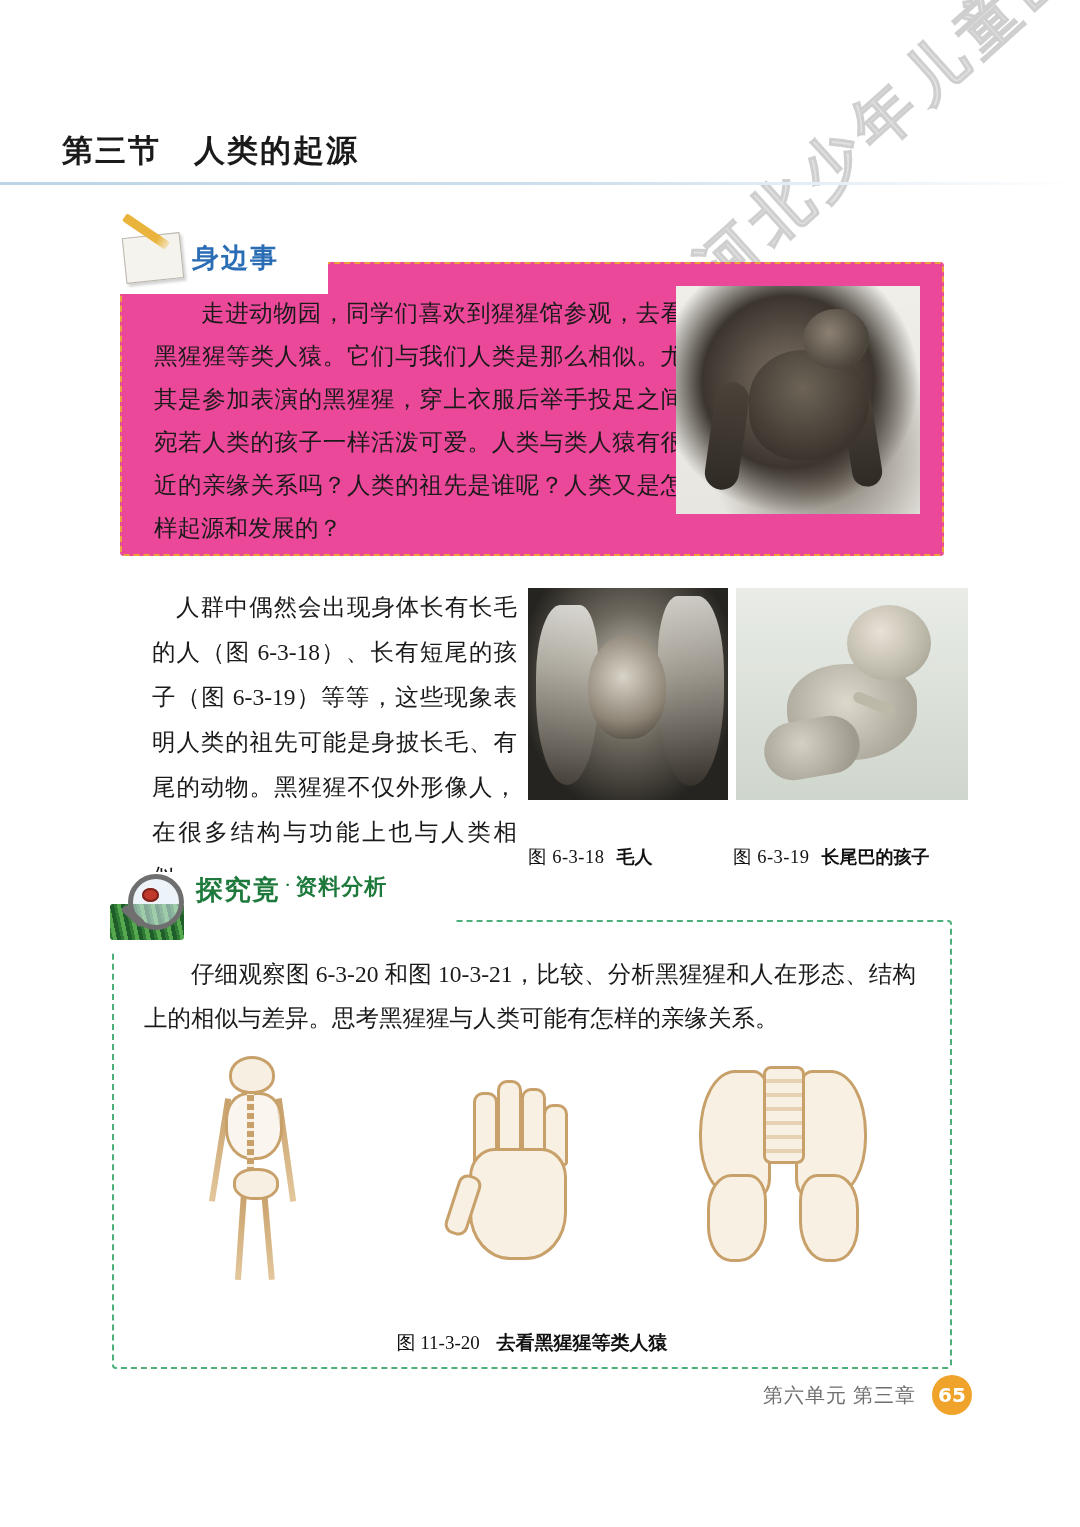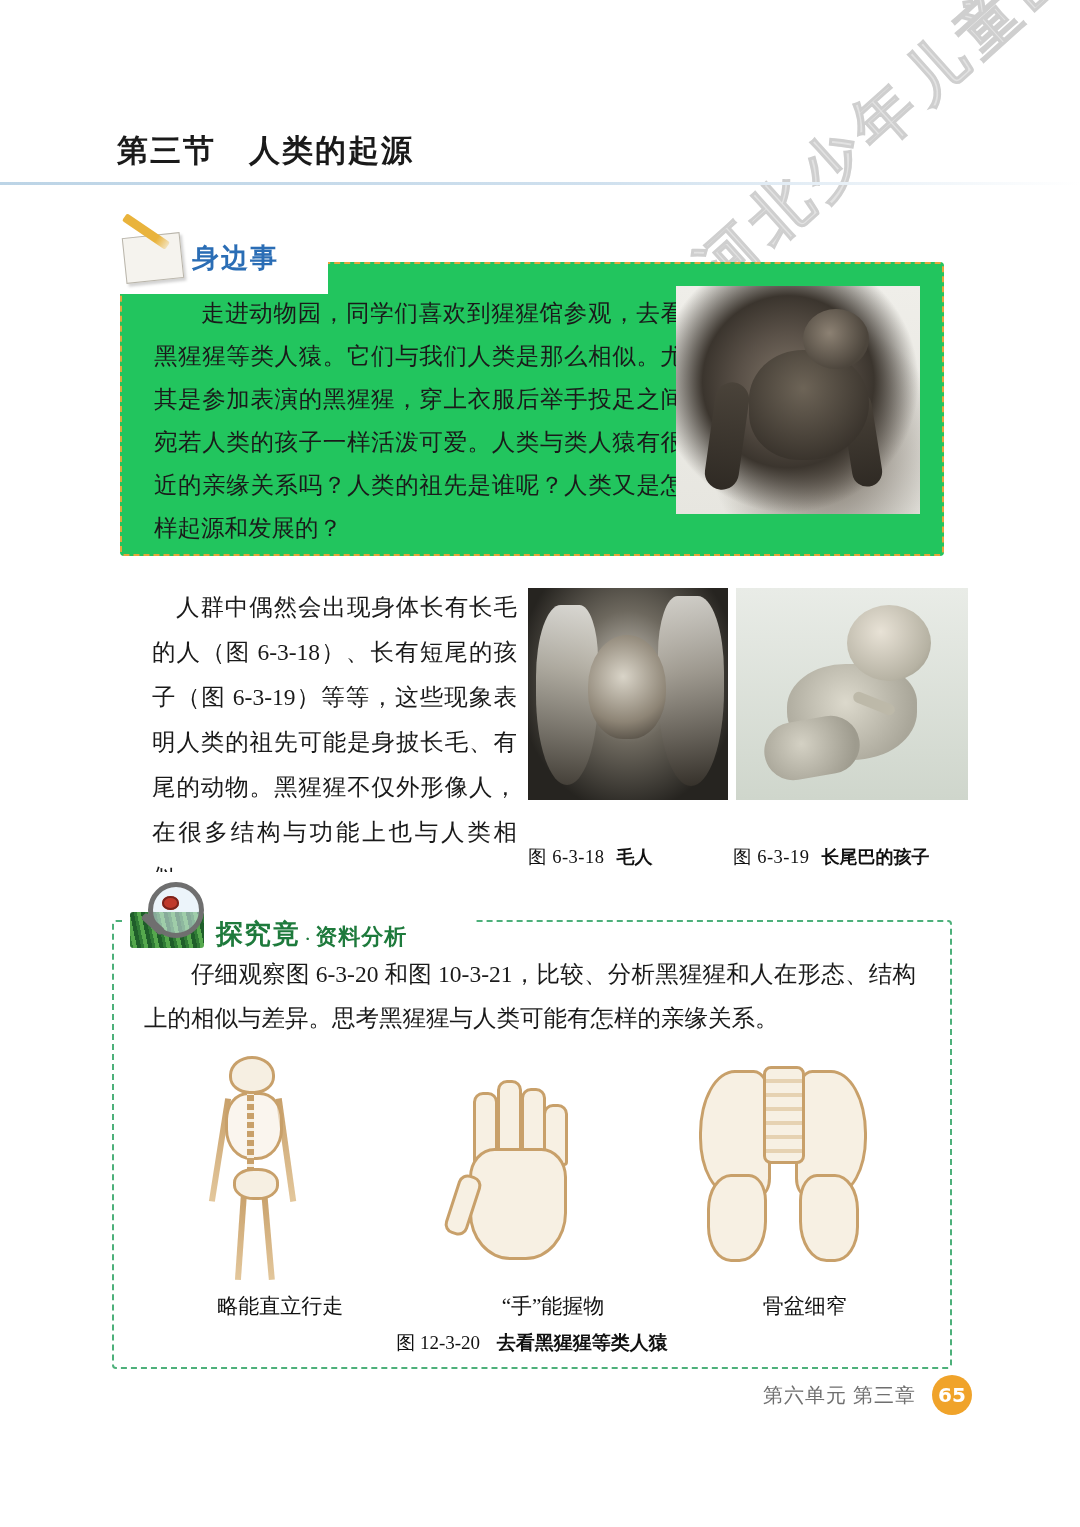--- a/index.html
+++ b/index.html
@@ -36,21 +36,21 @@
   }
 
   
   .section-title-wrap {
     position: absolute;
     left: 0;
     top: 130px;
     width: 100%;
   }
   .section-title {
-    margin-left: 117px;
+    margin-left: 62px;
     font-size: 31px;
     font-weight: bold;
     font-family: "DejaVu Sans", sans-serif;
     color: #1a1a1a;
     letter-spacing: 2px;
   }
   .title-rule {
     margin-top: 10px;
     height: 3px;
     width: 100%;
@@ -59,21 +59,21 @@
 
   
   .box-shenbianshi {
     position: absolute;
     left: 120px;
     top: 262px;
     width: 820px;
     height: 290px;
     border: 2px dashed #e8a33d;
     border-radius: 4px;
-    background: #22c55e;
+    background: #ec4899;
   }
   .badge-shenbianshi {
     position: absolute;
     left: 118px;
     top: 222px;
     width: 210px;
     height: 72px;
     background: #ffffff;
     display: flex;
     align-items: center;
@@ -300,27 +300,27 @@
     left: 112px;
     top: 920px;
     width: 836px;
     height: 445px;
     border: 2px dashed #4db07a;
     border-radius: 4px;
     background: #ffffff;
   }
   .badge-tanjiu {
     position: absolute;
-    left: 124px;
+    left: 104px;
     top: 872px;
     width: 350px;
     height: 80px;
     background: #ffffff;
     display: flex;
-    align-items: flex-end;
+    align-items: flex-start;
   }
   .badge-icon-glass {
     position: relative;
     width: 92px;
     height: 72px;
     flex: none;
   }
   .badge-icon-glass .grass {
     position: absolute;
     left: 6px;
@@ -610,28 +610,23 @@
     </div>
     <div class="fig fig-pelvis">
       <div class="wingL"></div>
         <div class="wingR"></div>
       <div class="sacrum"></div>
       <div class="hipL"></div>
         <div class="hipR"></div>
     </div>
   </div>
 
-  <div class="fig-labels">
-    <span>略能直立行走</span>
-    <span>“手”能握物</span>
-    <span>骨盆细窄</span>
-  </div>
 
   <div class="fig-caption">
-    <span class="num">图 12-3-20</span>
+    <span class="num">图 11-3-20</span>
     <span class="txt">去看黑猩猩等类人猿</span>
   </div>
 </div>
 <div class="badge-tanjiu">
   <div class="badge-icon-glass">
     <div class="grass"></div>
     <div class="lens"></div>
     <div class="handle"></div>
     <div class="bug"></div>
   </div>

